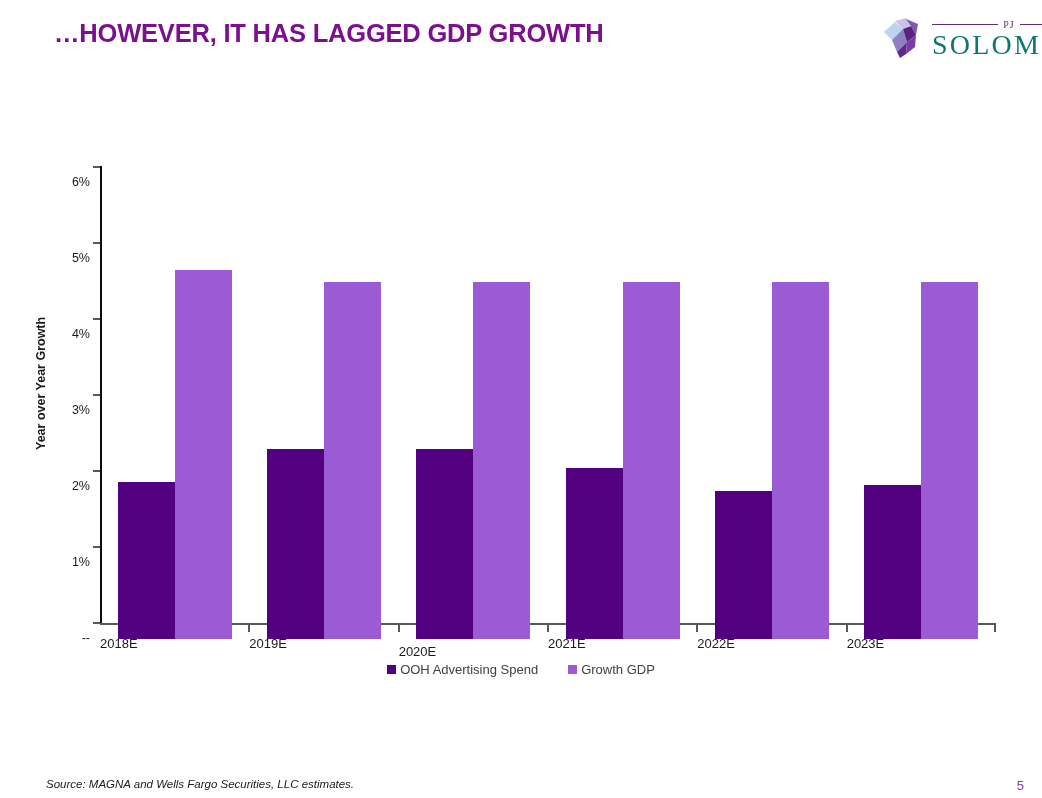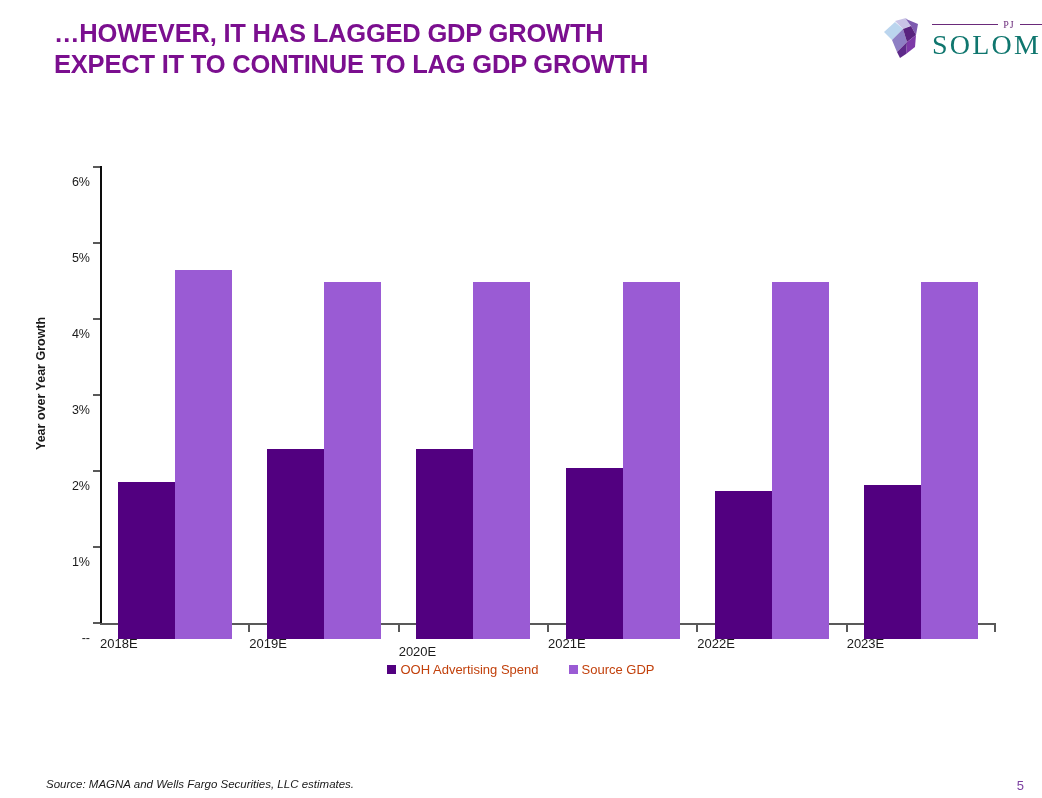--- a/index.html
+++ b/index.html
@@ -172,21 +172,21 @@
   #chart-legend {
     position: absolute;
     left: 0;
     top: 512px;
     width: 1042px;
     display: flex;
     justify-content: center;
     align-items: center;
     gap: 30px;
     font-size: 13px;
-    color: #c2410c;
+    color: #404040;
   }
   .legend-entry { display: flex; align-items: center; }
   .legend-swatch {
     width: 9px; height: 9px;
     margin-right: 4px;
     display: inline-block;
   }
 
   
   #slide-footer {
@@ -212,21 +212,20 @@
     color: #7B3FA0;
   }
 </style>
 </head>
 <body>
 
 <div id="slide-header">
 
   <div id="slide-title">
     <span class="title-line">…HOWEVER, IT HAS LAGGED GDP GROWTH</span>
-    <span class="title-line">EXPECT IT TO CONTINUE TO LAG GDP GROWTH</span>
   </div>
 
   <div id="brand-logo">
     <span id="logo-mark">
       <svg viewBox="0 0 46 44" width="46" height="44" aria-hidden="true">
         <polygon points="2,16 13,6 21,13 10,24" fill="#BBD5EE"></polygon>
         <polygon points="13,5 24,2 30,9 21,13" fill="#C9C3E6"></polygon>
         <polygon points="24,3 36,8 34,19 29,10" fill="#7E5BB0"></polygon>
         <polygon points="10,24 21,13 25,26 15,36" fill="#8E7FC4"></polygon>
         <polygon points="21,13 29,10 34,19 25,26" fill="#59227E"></polygon>
@@ -296,21 +295,21 @@
       <div class="x-tick" style="left: 894px;"></div>
     </div>
 
   <div id="chart-legend">
       <div class="legend-entry">
         <span class="legend-swatch" style="background: rgb(82, 0, 128);"></span>
         <span>OOH Advertising Spend</span>
       </div>
       <div class="legend-entry">
         <span class="legend-swatch" style="background: rgb(154, 91, 212);"></span>
-        <span>Source GDP</span>
+        <span>Growth GDP</span>
       </div>
     </div>
 </div>
 
 <div id="slide-footer">
   <div id="source-note">Source: MAGNA and Wells Fargo Securities, LLC estimates.</div>
   <div id="page-number">5</div>
 </div>
 
 </body></html>

